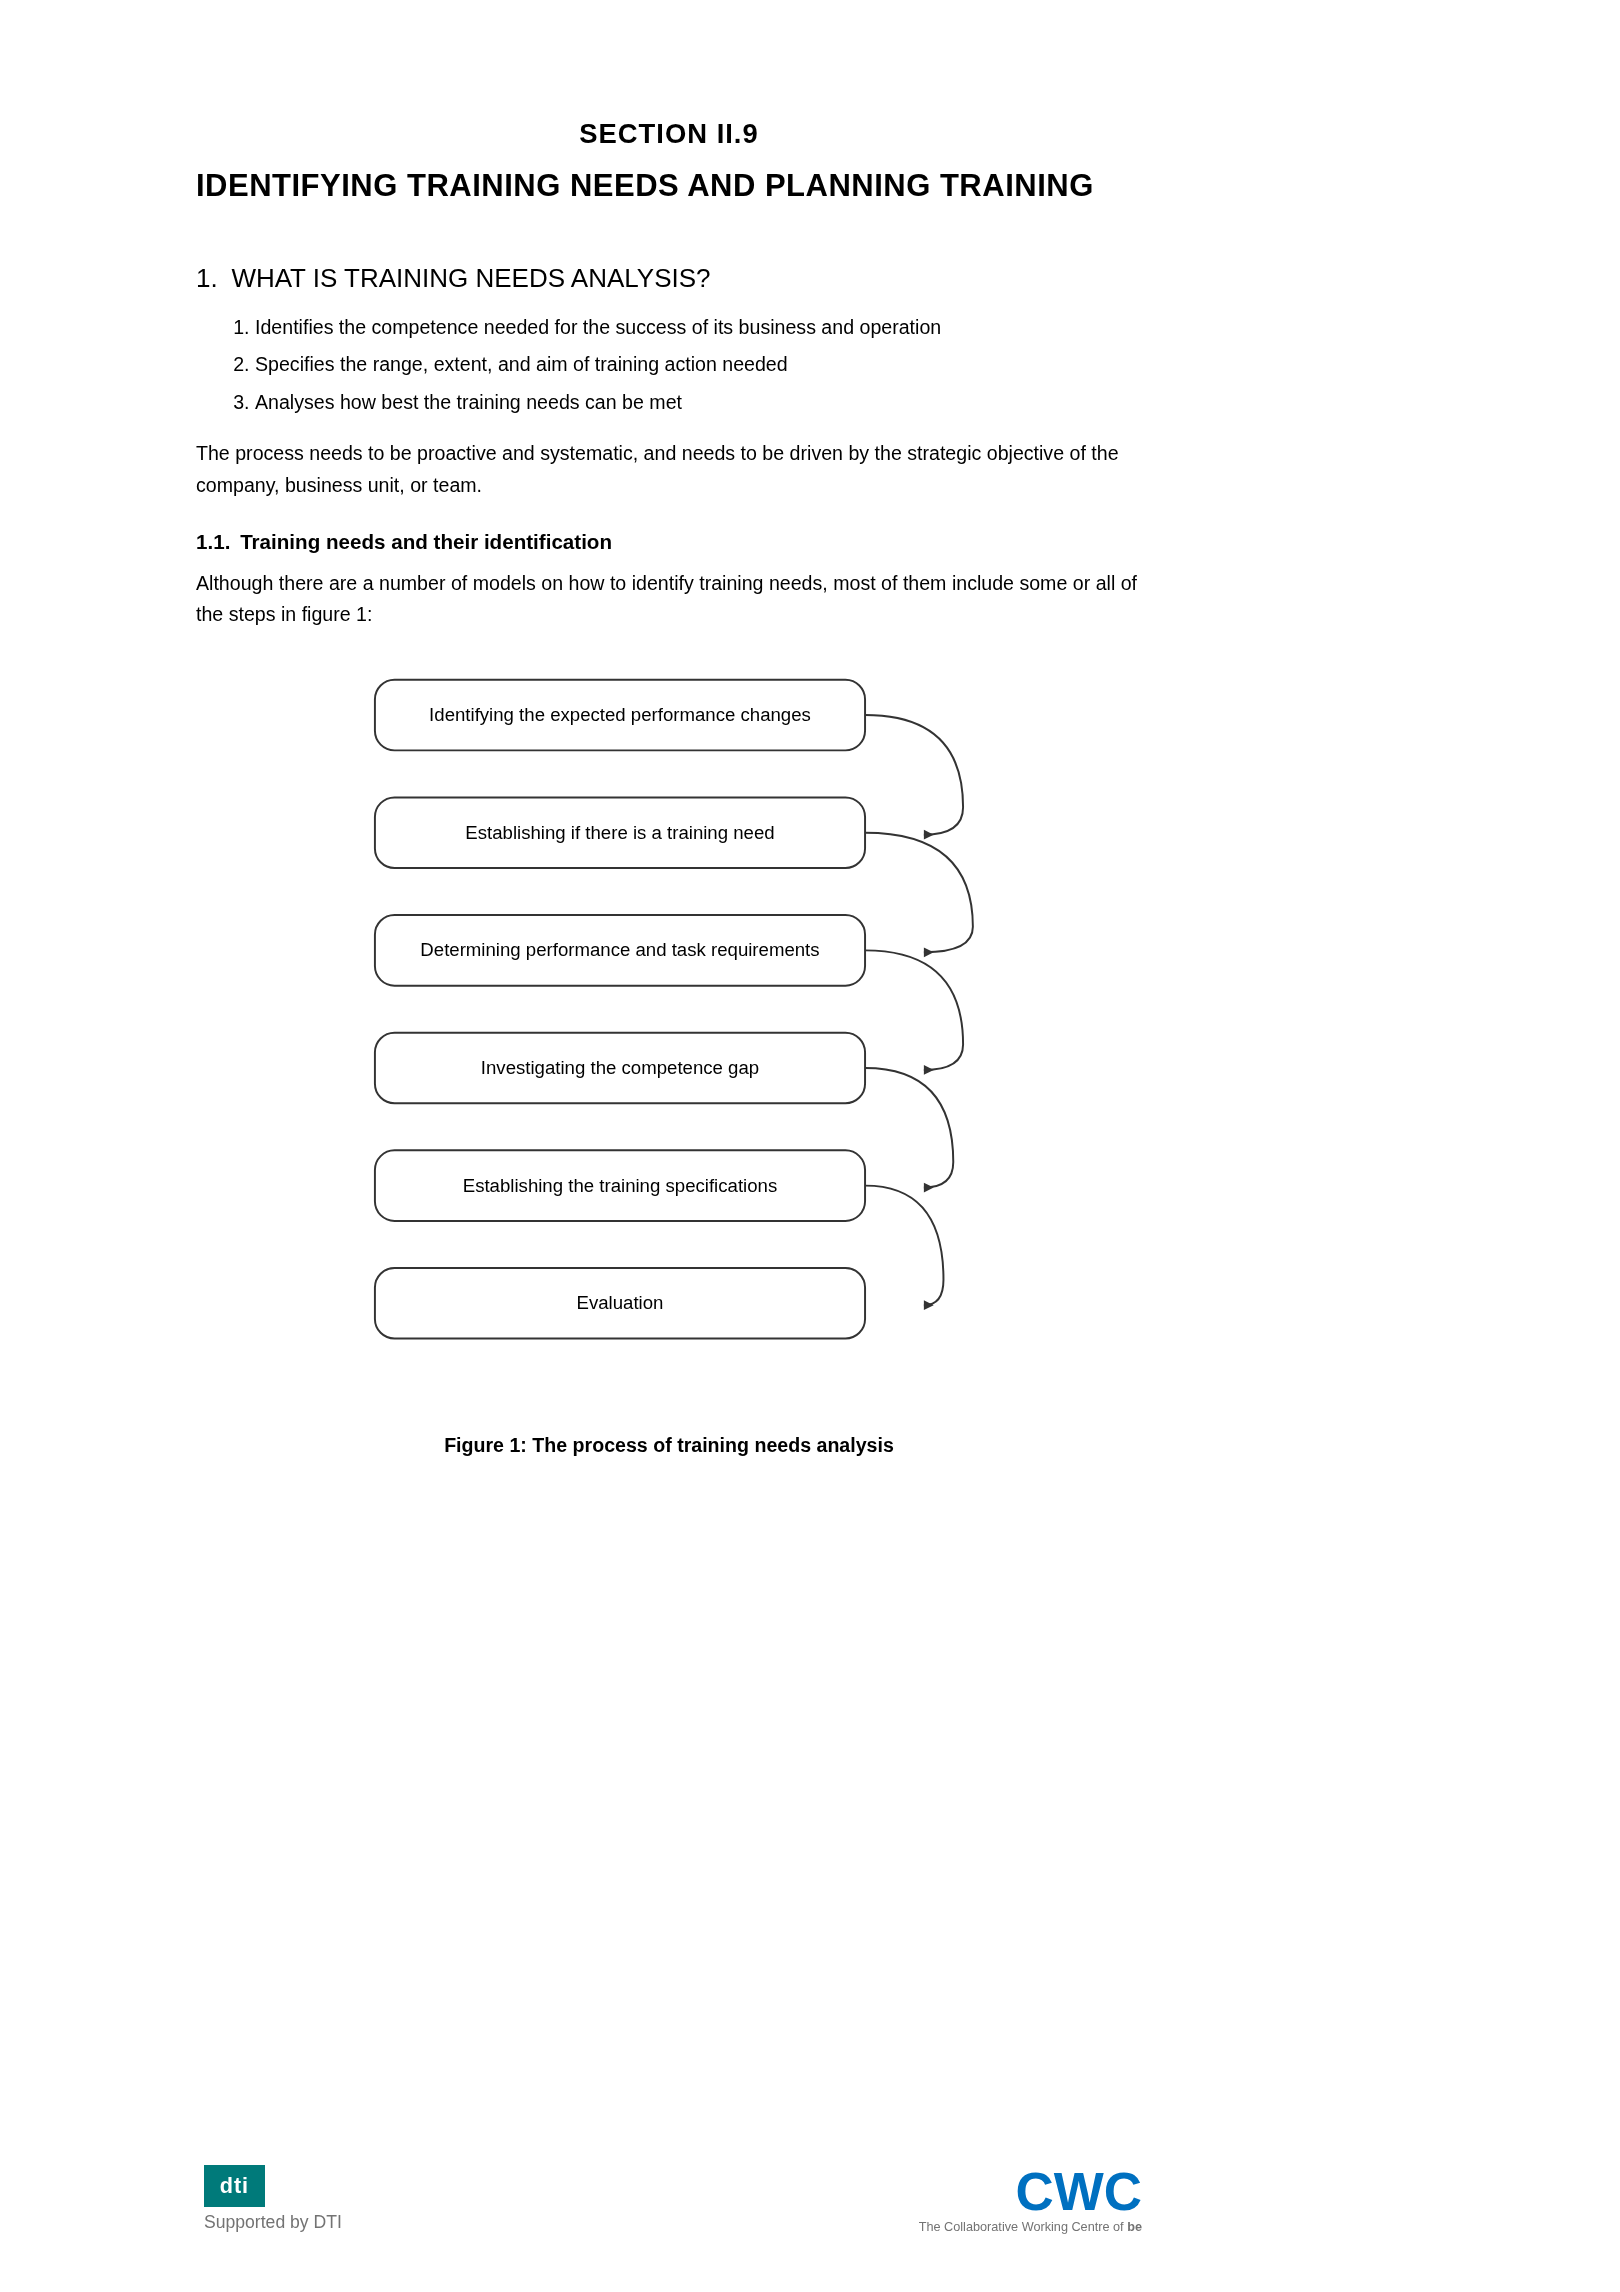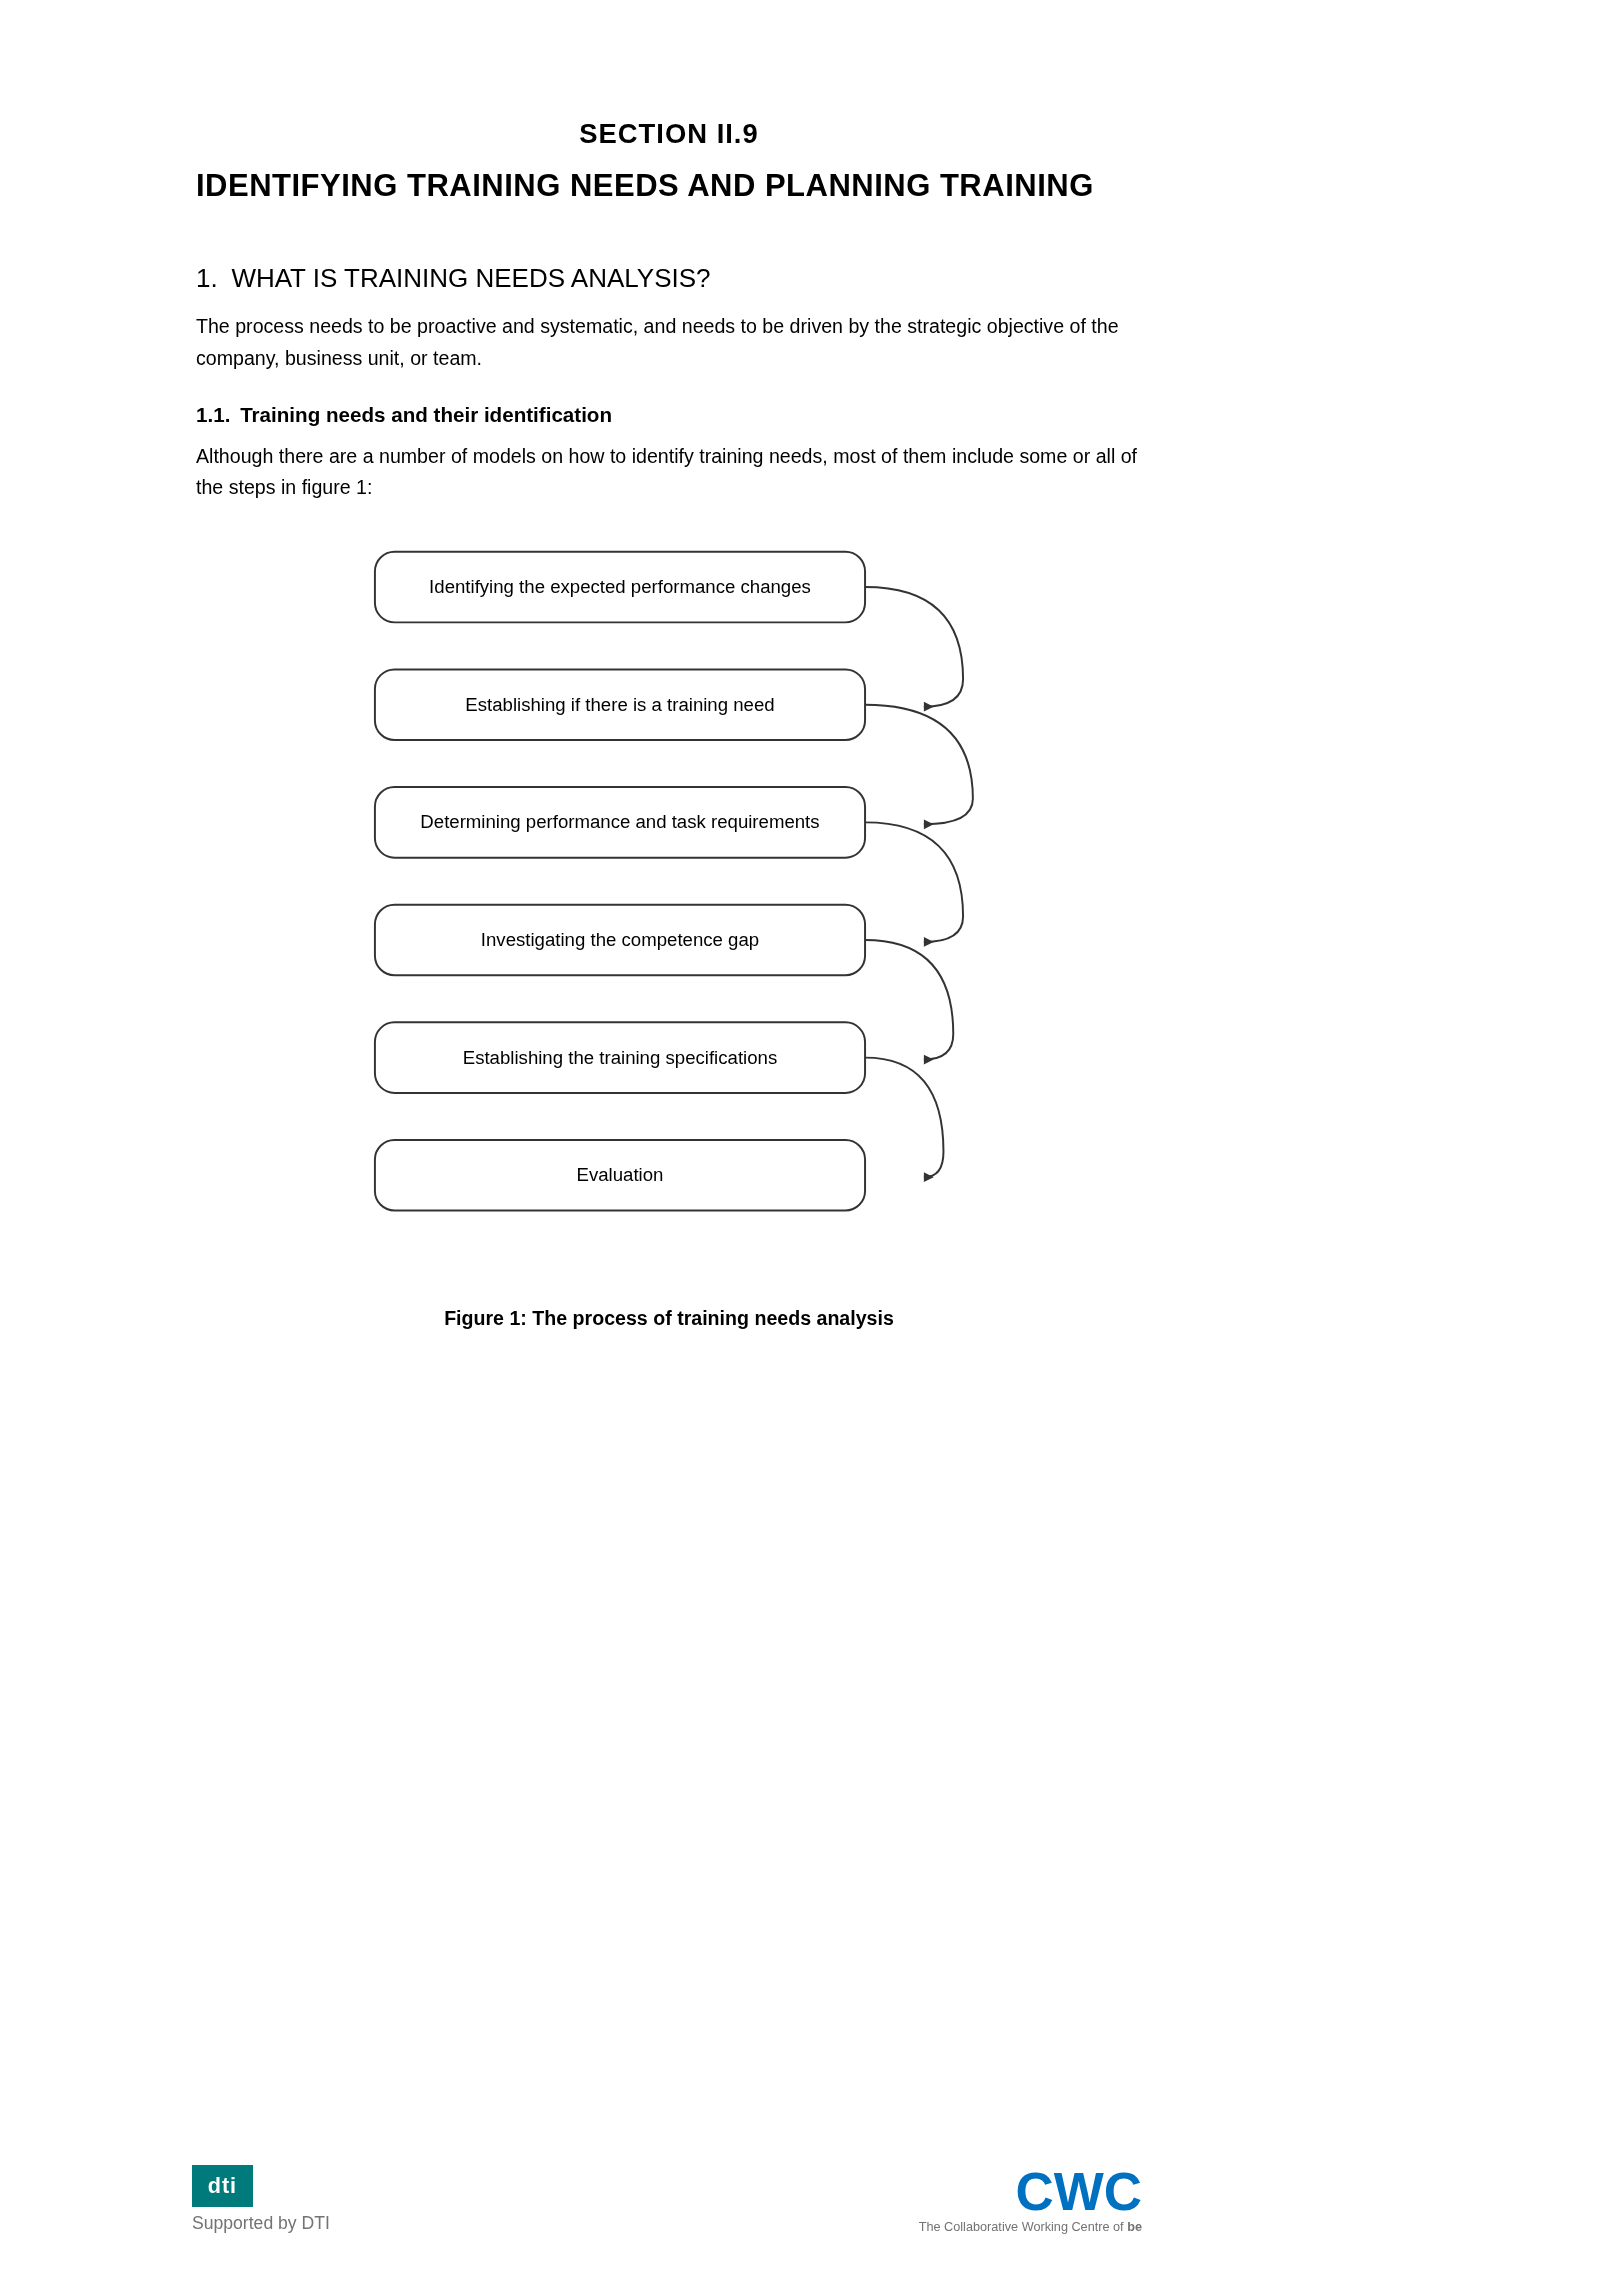--- a/index.html
+++ b/index.html
@@ -84,24 +84,24 @@
       font-size: 19.6px;
       font-weight: bold;
       margin-top: 19.6px;
       margin-bottom: 49px;
     }
 
     
     .footer {
       position: absolute;
       bottom: 59px;
-      left: 192px;
+      left: 204px;
       right: 196px;
       display: flex;
-      align-items: center;
+      align-items: flex-start;
       justify-content: space-between;
     }
 
     .dti-logo {
       display: flex;
       flex-direction: column;
       align-items: flex-start;
     }
 
     .dti-badge {
@@ -161,20 +161,25 @@
 
   <div class="section-title">SECTION II.9</div>
 
   <div class="main-title">IDENTIFYING TRAINING NEEDS AND PLANNING TRAINING</div>
 
   <div class="section-heading">
     <span class="section-heading-num">1.</span><span>WHAT IS TRAINING NEEDS ANALYSIS?</span>
   </div>
 
 
+  <ol class="main-list">
+    <li>Identifies the competence needed for the success of its business and operation</li>
+    <li>Specifies the range, extent, and aim of training action needed</li>
+    <li>Analyses how best the training needs can be met</li>
+  </ol>
 
   <p class="body-text">The process needs to be proactive and systematic, and needs to be driven by the strategic objective of the company, business unit, or team.</p>
 
   <div class="subsection-heading">
     <span class="subsection-num">1.1.</span><span>Training needs and their identification</span>
   </div>
 
   <p class="body-text">Although there are a number of models on how to identify training needs, most of them include some or all of the steps in figure 1:</p>
 
   <div class="flowchart-svg-container">

